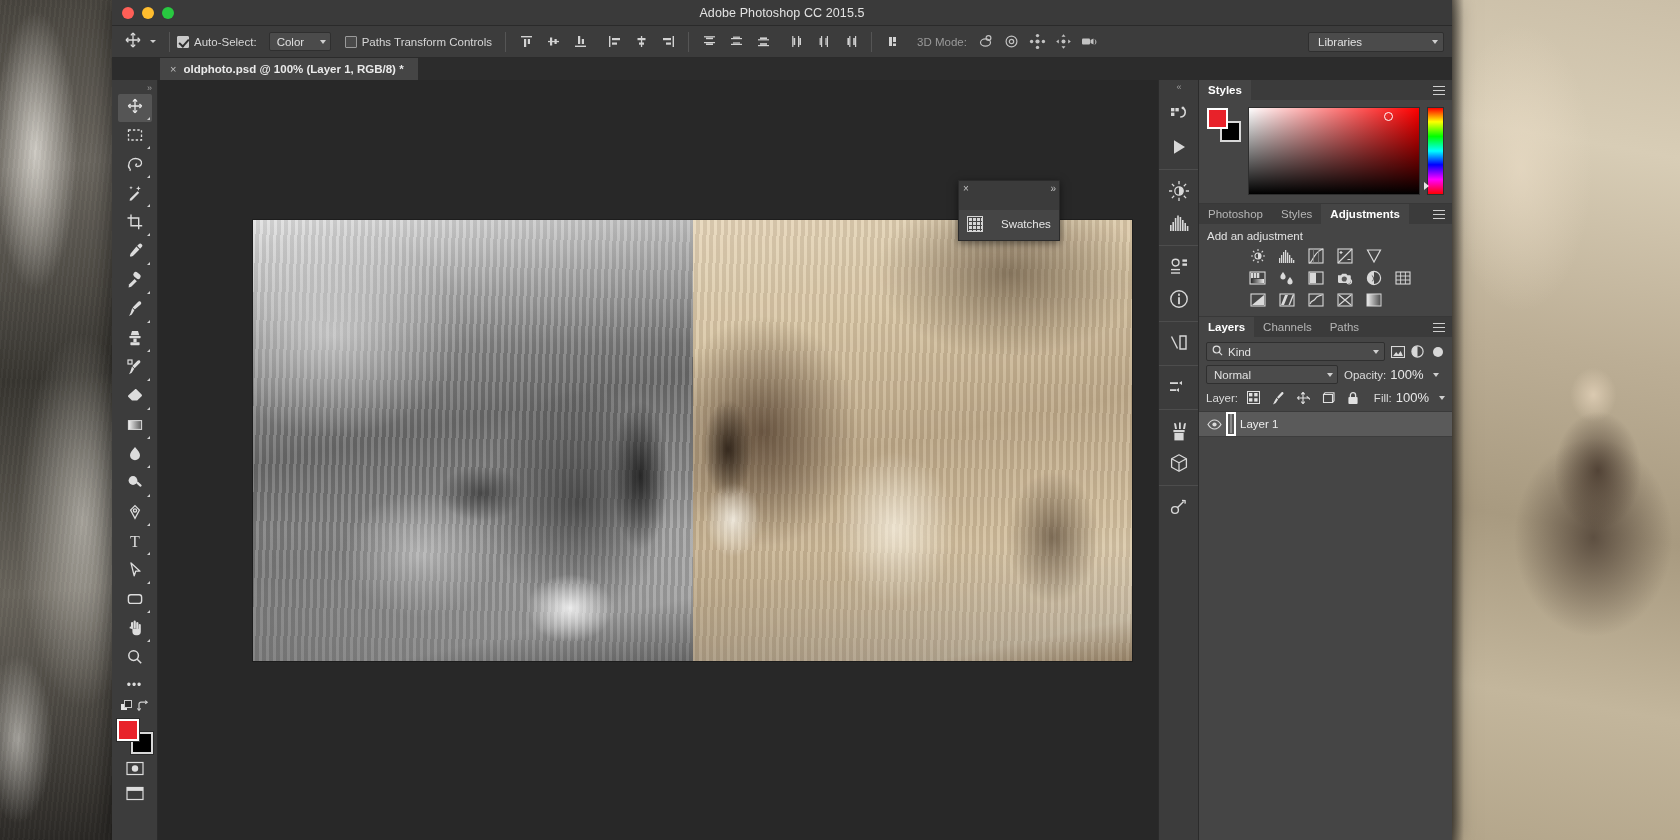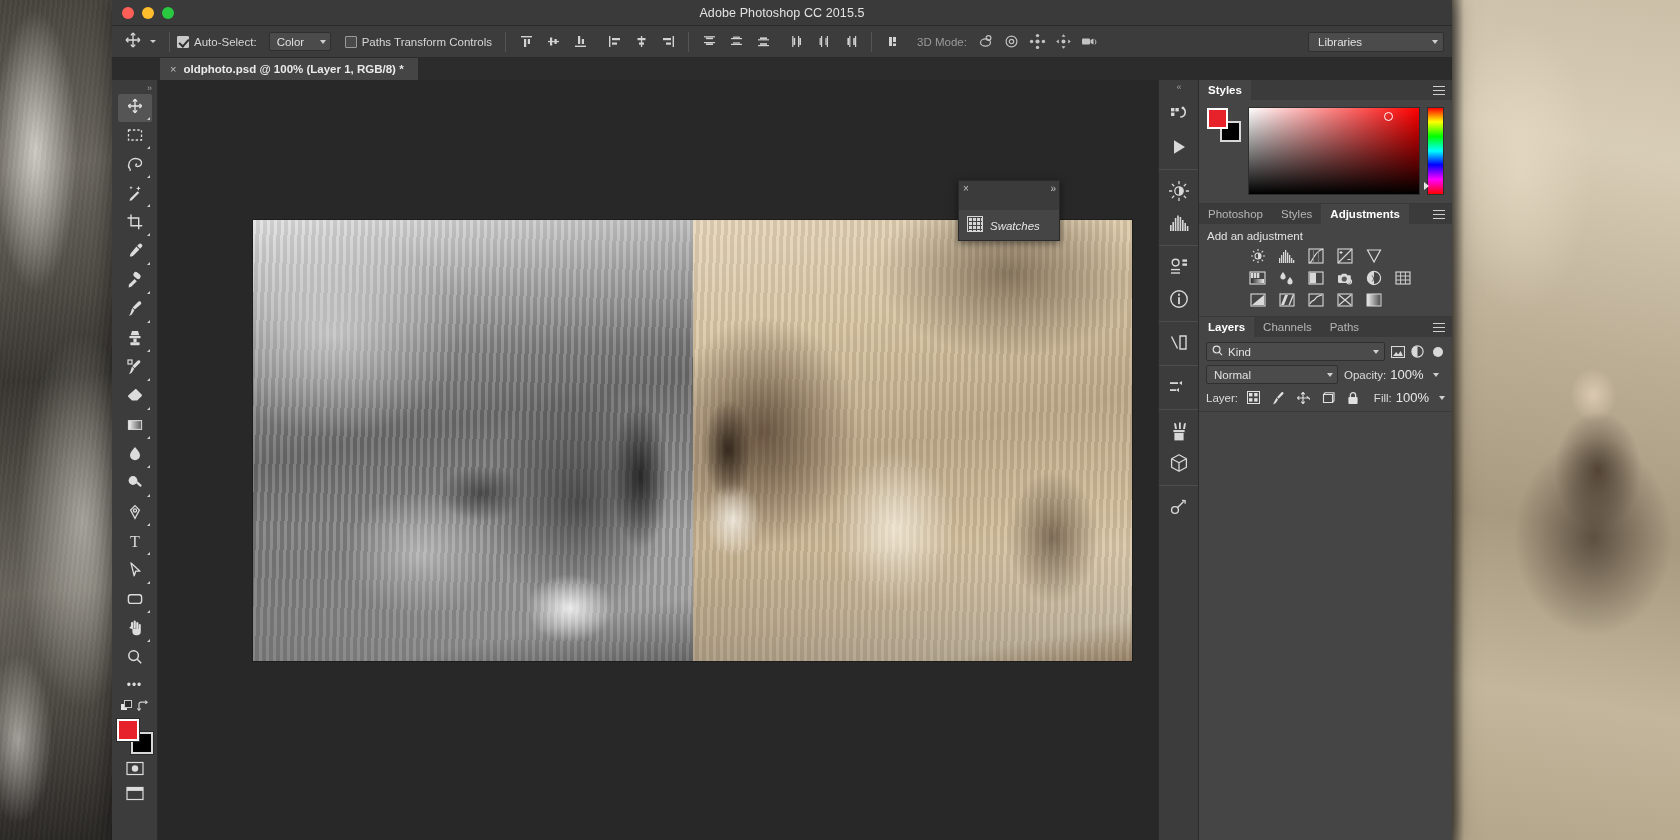--- a/index.html
+++ b/index.html
@@ -205,21 +205,21 @@
 
   
   .swatches-panel {
     position: absolute; left: 800px; top: 100px; width: 102px;
     background: #454545; border: 1px solid #2b2b2b; box-shadow: 0 2px 8px rgba(0,0,0,.5);
   }
   .sw-head { height: 15px; background: #3b3b3b; display: flex; align-items: center; justify-content: space-between; padding: 0 4px; }
   .sw-x { font-size: 10px; color: #c0c0c0; line-height: 1; }
   .sw-chev { font-size: 10px; color: #c0c0c0; line-height: 1; letter-spacing: -1px; }
   .sw-tabstrip { height: 14px; background: #3b3b3b; }
-  .sw-body { display: flex; align-items: flex-end; gap: 7px; padding: 6px 8px 8px; font-style: italic; }
+  .sw-body { display: flex; align-items: center; gap: 18px; padding: 6px 8px 8px; }
   .sw-grid-icon {
     width: 16px; height: 16px; background: #d6d6d6;
     background-image:
       linear-gradient(#444 1px, transparent 1px), linear-gradient(90deg, #444 1px, transparent 1px);
     background-size: 4px 4px; border: 1px solid #d6d6d6;
   }
   .sw-label { font-size: 11.5px; color: #e6e6e6; }
 
   
   .right-dock { display: flex; }
@@ -1261,20 +1261,35 @@
               </span>
               <span class="fill-wrap">
                 <span>Fill:</span>
                 <span class="opac-val">100%</span>
                 <span class="caret"></span>
               </span>
             </div>
 
             <div class="layer-list">
 
+              <div class="layer-row selected">
+                <span class="eye">
+                    <svg width="15" height="11" viewBox="0 0 15 11">
+                      <g fill="none" stroke="#dadada" stroke-width="1.2">
+                        <path d="M1 5.5C3 2.2 5.2 1 7.5 1s4.5 1.2 6.5 4.5C12 8.8 9.8 10 7.5 10S3 8.8 1 5.5z"></path>
+                      </g>
+                      <circle cx="7.5" cy="5.5" r="2.1" fill="#dadada"></circle>
+                    </svg>
+                  </span>
+                <span style="position:relative">
+                  <span class="thumb photo-thumb"></span>
+                  <span class="thumb-frame"></span>
+                </span>
+                <span class="layer-name">Layer 1</span>
+              </div>
 
 
             </div>
           </div>
 
         </div>
       </div>
     </div>
   </div>
 </div>

